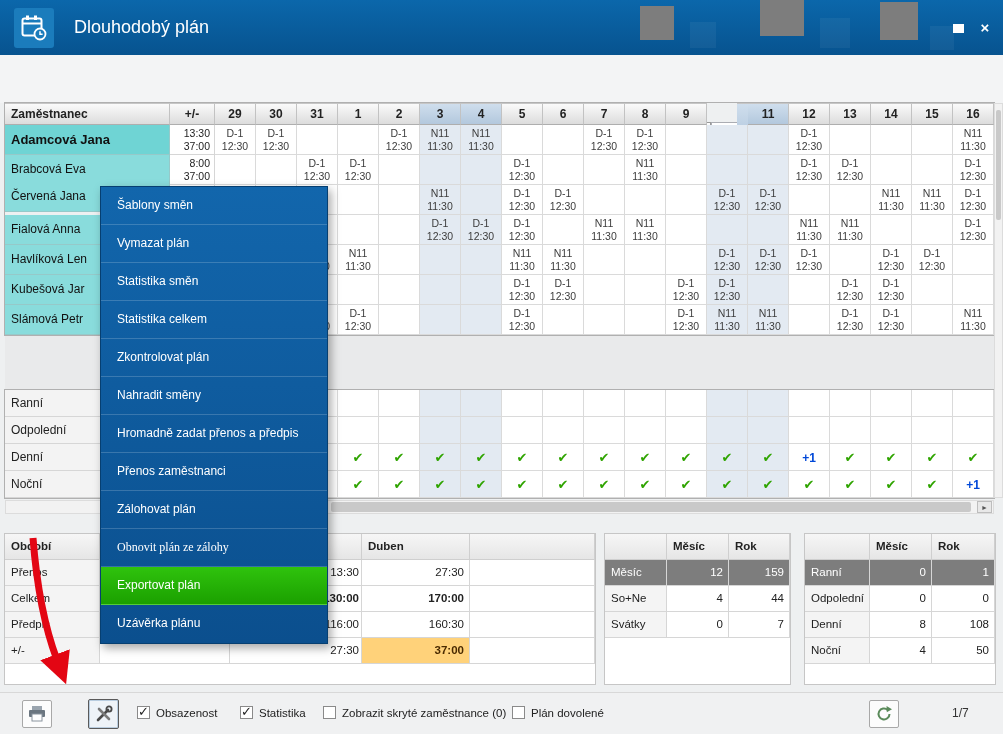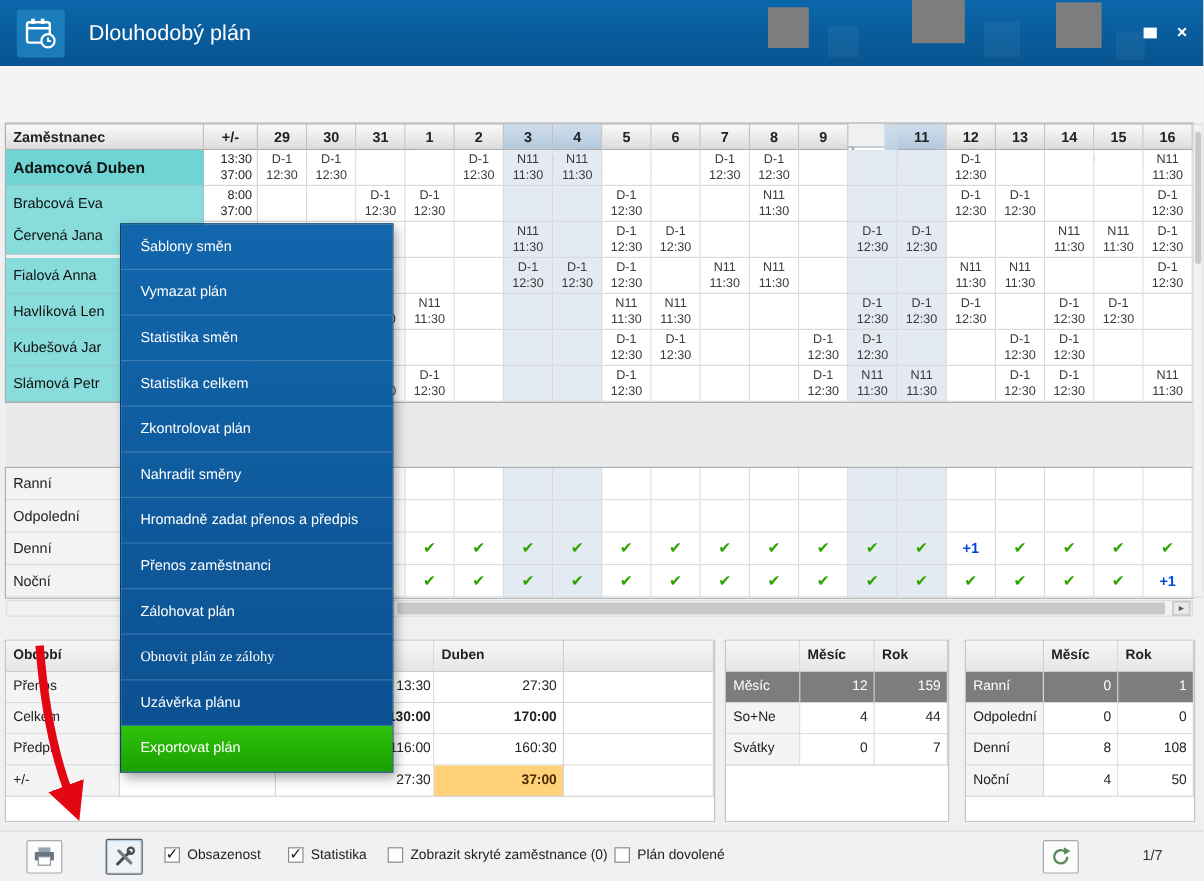--- a/index.html
+++ b/index.html
@@ -143,21 +143,21 @@
       <div class="gh" style="left: 584px; top: 103px; width: 41px; height: 22px;">7</div>
       <div class="gh" style="left: 625px; top: 103px; width: 41px; height: 22px;">8</div>
       <div class="gh" style="left: 666px; top: 103px; width: 41px; height: 22px;">9</div>
       <div class="gh wkh" style="left: 737px; top: 103px; width: 41px; height: 36px; font-family: Liberation Serif, serif;">10</div>
       <div class="gh wkh" style="left: 748px; top: 103px; width: 41px; height: 22px;">11</div>
       <div class="gh" style="left: 789px; top: 103px; width: 41px; height: 22px;">12</div>
       <div class="gh" style="left: 830px; top: 103px; width: 41px; height: 22px;">13</div>
       <div class="gh" style="left: 871px; top: 103px; width: 41px; height: 22px;">14</div>
       <div class="gh" style="left: 912px; top: 103px; width: 41px; height: 22px;">15</div>
       <div class="gh" style="left: 953px; top: 103px; width: 41px; height: 22px;">16</div>
-      <div class="gname sel" style="left: 5px; top: 125px; width: 165px; height: 30px;">Adamcová Duben</div>
+      <div class="gname sel" style="left: 5px; top: 125px; width: 165px; height: 30px;">Adamcová Jana</div>
       <div class="gpm" style="left: 170px; top: 125px; width: 45px; height: 30px;">
         <div>13:30</div>
         <div>37:00</div>
       </div>
       <div class="gcell" style="left: 215px; top: 125px; width: 41px; height: 30px;">
         <div>D-1</div>
         <div>12:30</div>
       </div>
       <div class="gcell" style="left: 256px; top: 125px; width: 41px; height: 30px;">
         <div>D-1</div>
@@ -645,22 +645,22 @@
       <div class="mi" style="height: 38px;">Šablony směn</div>
       <div class="mi" style="height: 38px;">Vymazat plán</div>
       <div class="mi" style="height: 38px;">Statistika směn</div>
       <div class="mi" style="height: 38px;">Statistika celkem</div>
       <div class="mi" style="height: 38px;">Zkontrolovat plán</div>
       <div class="mi" style="height: 38px;">Nahradit směny</div>
       <div class="mi" style="height: 38px;">Hromadně zadat přenos a předpis</div>
       <div class="mi" style="height: 38px;">Přenos zaměstnanci</div>
       <div class="mi" style="height: 38px;">Zálohovat plán</div>
       <div class="mi" style="height: 38px; font-family: Liberation Serif, serif;">Obnovit plán ze zálohy</div>
+      <div class="mi green" style="height: 38px;">Exportovat plán</div>
       <div class="mi" style="height: 38px;">Uzávěrka plánu</div>
-      <div class="mi green" style="height: 38px;">Exportovat plán</div>
     </div>
 
   <svg width="1003" height="734" style="position:absolute;left:0;top:0;z-index:70;pointer-events:none">
     <defs>
       <marker id="ah" markerWidth="4.5" markerHeight="4.5" refX="0.8" refY="2.25" orient="auto">
         <path d="M0,0 L4.5,2.25 L0,4.5 z" fill="#e30613"></path>
       </marker>
     </defs>
     <path d="M33,538 C37,590 45,628 57,660" stroke="#e30613" stroke-width="7" fill="none" marker-end="url(#ah)"></path>
   </svg>

